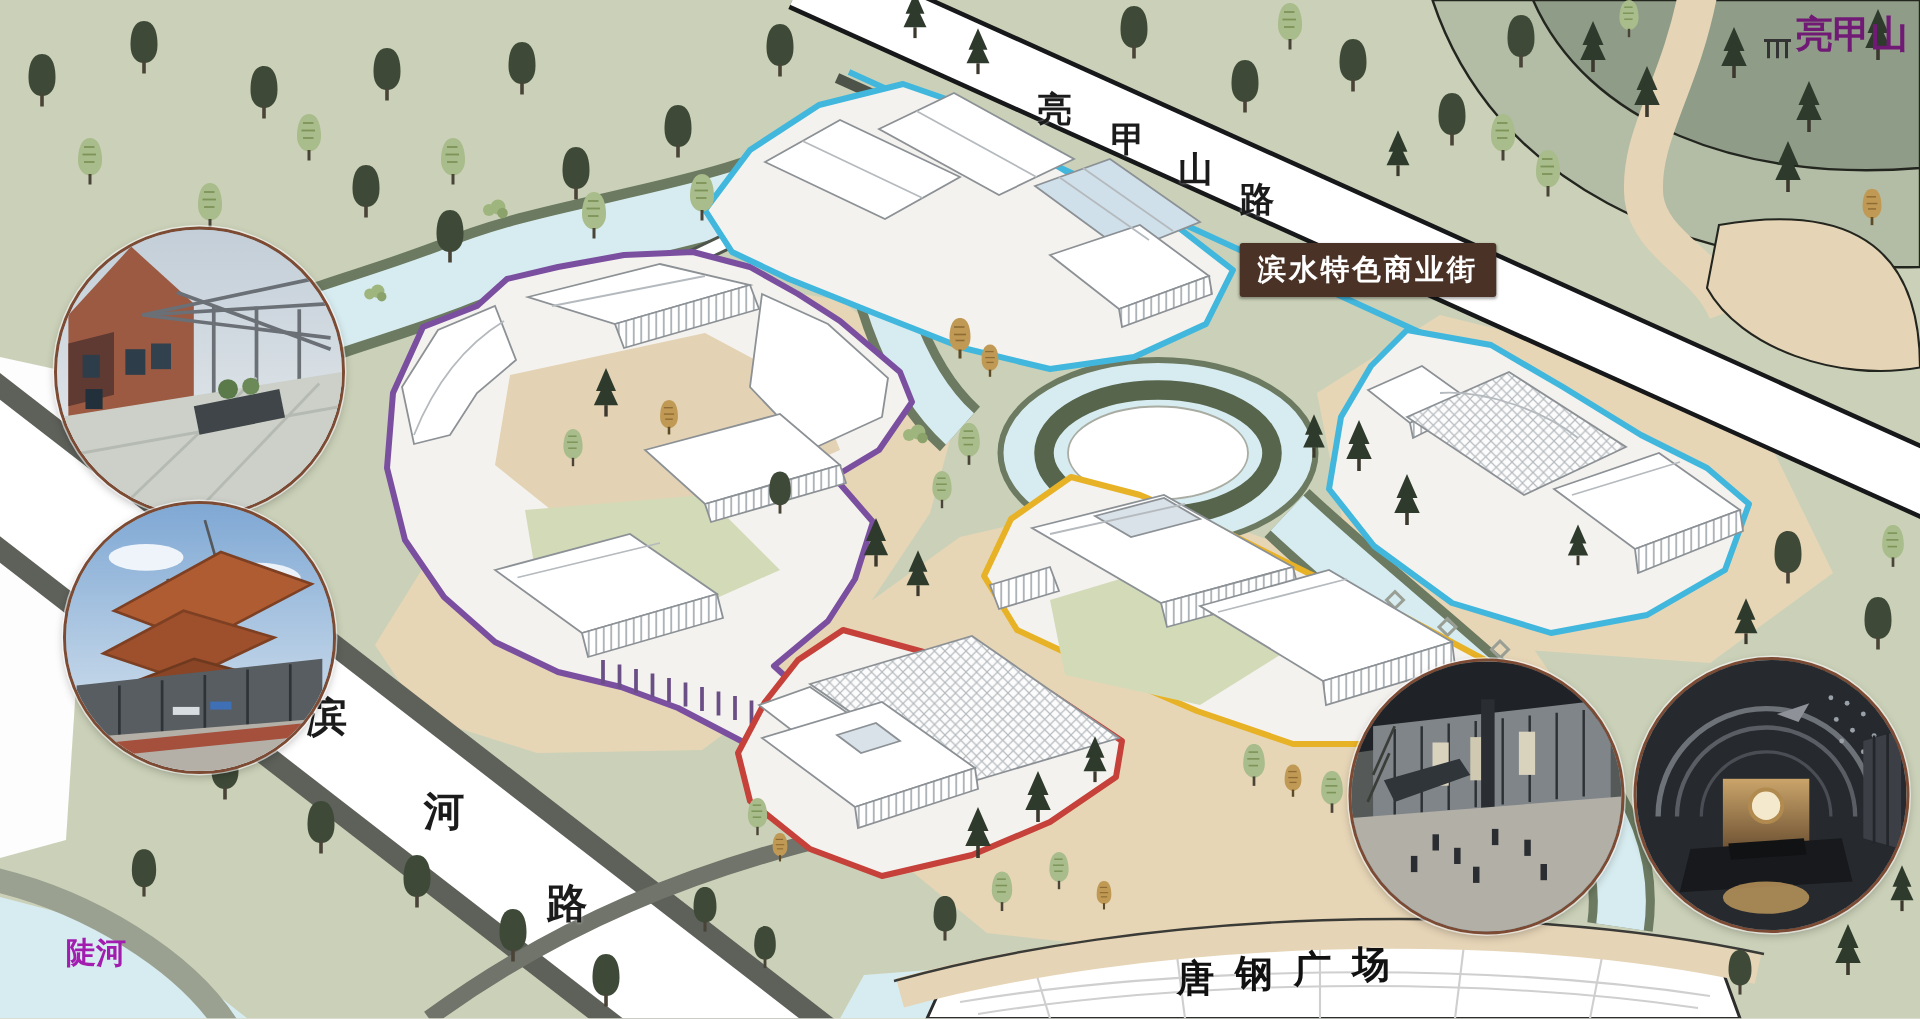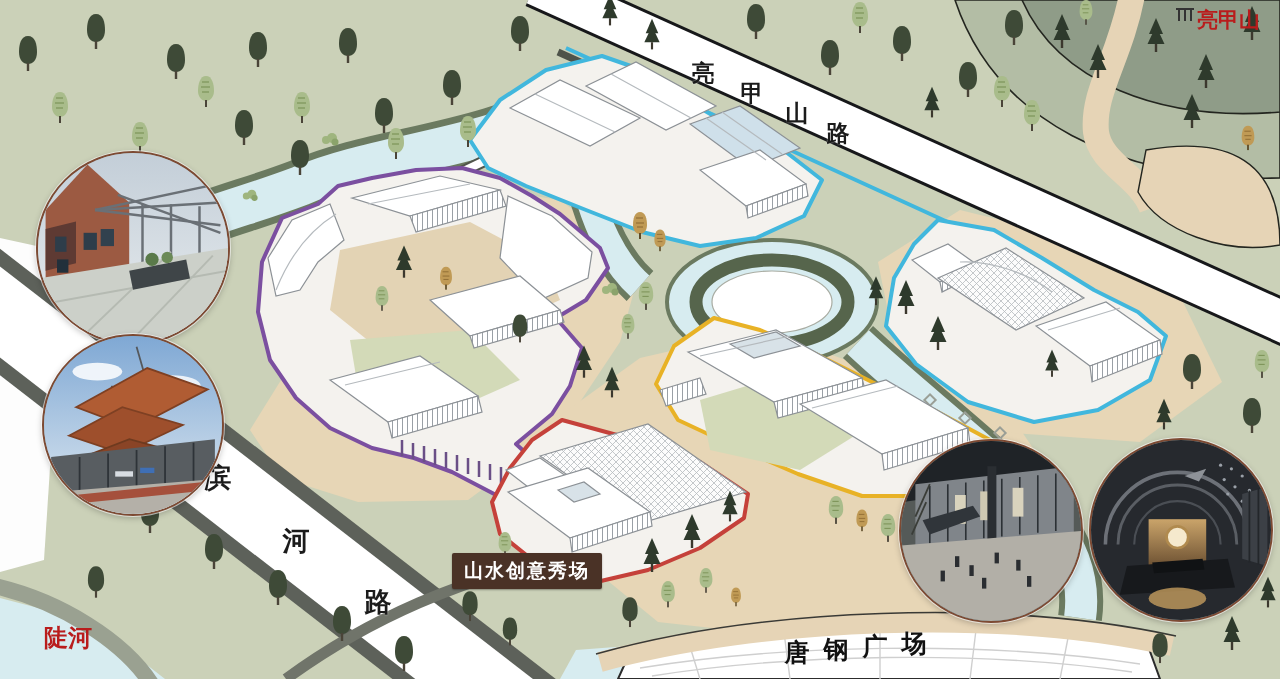--- a/index.html
+++ b/index.html
@@ -5,23 +5,23 @@
   html,body{margin:0;padding:0;background:#e9e9e9;}
   .stage{position:relative;width:1280px;height:679px;overflow:hidden;background:#cbd1b8;
          font-family:"Liberation Sans","DejaVu Sans",sans-serif;}
   .stage svg.map{position:absolute;left:0;top:0;}
   .map-char{position:absolute;transform:translate(-50%,-50%);font-weight:bold;color:#1b1b1b;
             text-shadow:0 0 2px rgba(255,255,255,.65);white-space:nowrap;}
   .rt{font-size:23px;} .rl{font-size:27px;} .pz{font-size:25px;color:#111;}
   .chip{position:absolute;transform:translate(-50%,-50%);background:#4A3226;color:#fff;
         font-weight:bold;font-size:19px;letter-spacing:2px;padding:5px 12px;border-radius:2px;
         white-space:nowrap;box-shadow:0 1px 2px rgba(0,0,0,.35);}
-  .corner{position:absolute;left:1176px;top:6px;display:flex;align-items:flex-start;gap:3px;
-          font-weight:bold;font-size:21px;color:#b91c1c;}
-  .river-label{position:absolute;left:44px;top:622px;font-weight:bold;font-size:24px;color:#b91c1c;}
+  .corner{position:absolute;left:1176px;top:6px;display:flex;align-items:flex-end;gap:3px;
+          font-weight:bold;font-size:25px;color:#701a75;}
+  .river-label{position:absolute;left:44px;top:622px;font-weight:bold;font-size:20px;color:#a21caf;}
   .photo{position:absolute;border-radius:50%;overflow:hidden;border:2.5px solid #7d4a33;
          box-shadow:0 0 0 1px rgba(255,255,255,.6),0 2px 6px rgba(0,0,0,.25);background:#9aa;}
   .photo svg{display:block;width:100%;height:100%;}
 </style>
 </head>
 <body>
 
 <div class="stage">
 
 <svg class="map" width="1280" height="679" viewBox="0 0 1280 679">
@@ -321,21 +321,21 @@
           <line x1="9" y1="2" x2="9" y2="15"></line>
           <line x1="15" y1="2" x2="15" y2="15"></line>
           <line x1="0" y1="3" x2="18" y2="3"></line>
         </g>
   </svg>
   <span>亮甲山</span>
 </div>
 
 <div class="river-label">陡河</div>
 
-<div class="chip" style="left:527px;top:571px">山水创意秀场</div>
+<div class="chip" style="left:912px;top:180px">滨水特色商业街</div>
 
 <div class="photo" style="left:36px;top:151px;width:190px;height:190px" aria-label="Red brick building with steel canopy walkway">
   <svg viewBox="0 0 100 100" preserveAspectRatio="xMidYMid slice">
     <defs>
           <linearGradient id="sky1" x1="0" y1="0" x2="0" y2="1">
             <stop offset="0" stop-color="#c3ced8"></stop>
             <stop offset="1" stop-color="#e9edef"></stop>
           </linearGradient>
         </defs>
     <rect width="100" height="100" fill="url(#sky1)"></rect>

